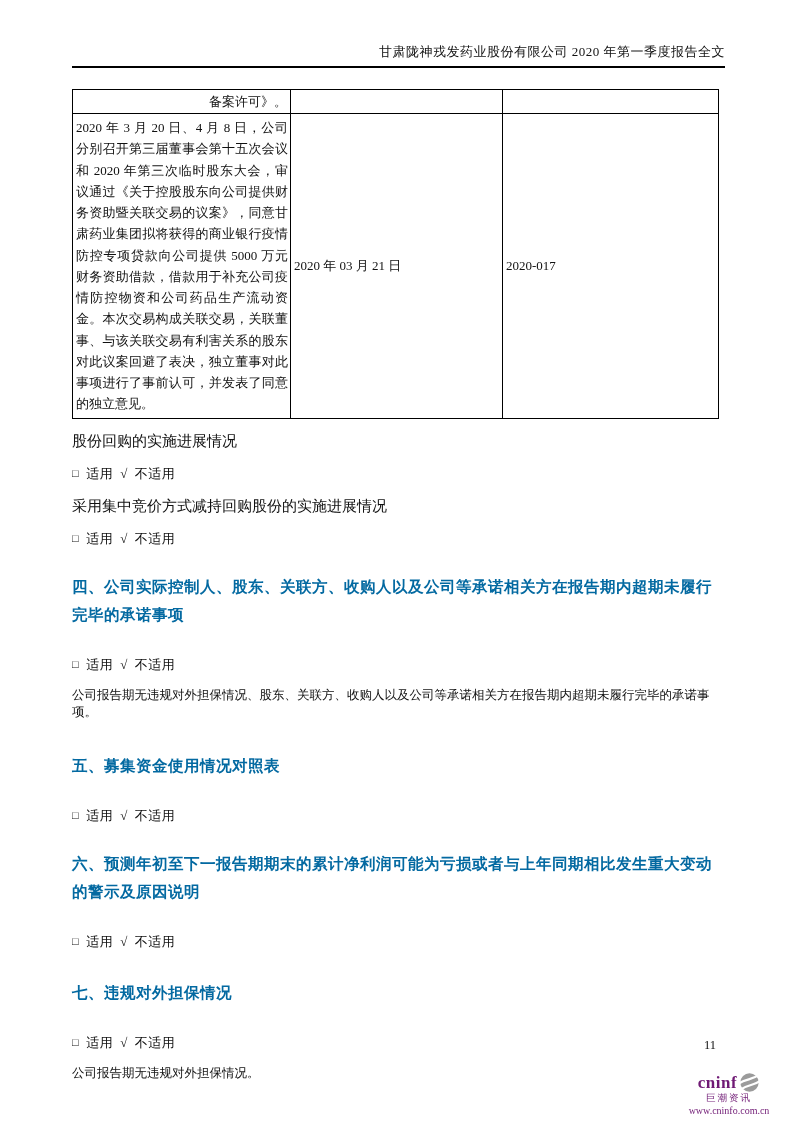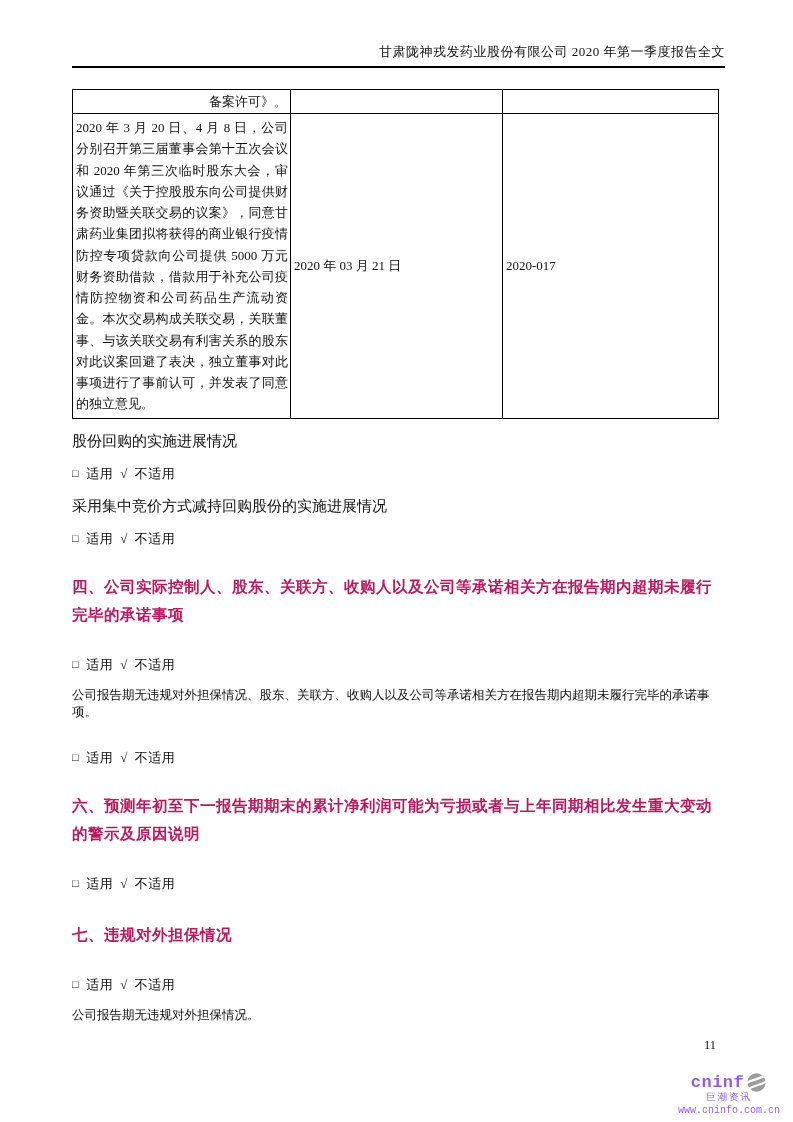--- a/index.html
+++ b/index.html
@@ -75,21 +75,21 @@
   .check-line .lbl { margin-right: 7px; }
   .check-line .check { margin-right: 7px; }
   h2.sec {
     font-family: "Liberation Sans", "DejaVu Sans", sans-serif;
     font-size: 15.5px;
     font-weight: bold;
     line-height: 1.8;
     letter-spacing: 0.5px;
     margin-top: 25px;
     margin-bottom: 14px;
-    color: #be185d;
+    color: #0369a1;
   }
   .note {
     font-size: 12.5px;
     margin-top: 12px;
     margin-bottom: 12px;
     line-height: 1.4;
   }
   .gap-lg { margin-top: 27px; }
   
   .page-number {
@@ -98,22 +98,22 @@
     top: 1038px;
     font-size: 12.5px;
   }
   
   .footer-logo {
     position: absolute;
     right: 4px;
     top: 1072px;
     width: 120px;
     text-align: center;
-    color: #8b5cf6;
-    font-family: Liberation Mono, monospace;
+    color: #701a75;
+    font-family: Liberation Serif, serif;
     line-height: 1.15;
   }
   .footer-logo .logo-row {
     display: flex;
     align-items: center;
     justify-content: center;
     gap: 2px;
   }
   .footer-logo .logo-text {
     font-size: 17px;
@@ -161,20 +161,21 @@
     </p>
 
     <h2 class="sec">四、公司实际控制人、股东、关联方、收购人以及公司等承诺相关方在报告期内超期未履行完毕的承诺事项</h2>
 
     <p class="check-line gap-lg">
       <span class="cb-box">□</span><span class="lbl">适用</span><span class="check">√</span><span class="lbl">不适用</span>
     </p>
 
     <p class="note">公司报告期无违规对外担保情况、股东、关联方、收购人以及公司等承诺相关方在报告期内超期未履行完毕的承诺事项。</p>
 
+    <h2 class="sec" style="margin-top:30px">五、募集资金使用情况对照表</h2>
 
     <p class="check-line gap-lg">
       <span class="cb-box">□</span><span class="lbl">适用</span><span class="check">√</span><span class="lbl">不适用</span>
     </p>
 
     <h2 class="sec">六、预测年初至下一报告期期末的累计净利润可能为亏损或者与上年同期相比发生重大变动的警示及原因说明</h2>
 
     <p class="check-line gap-lg">
       <span class="cb-box">□</span><span class="lbl">适用</span><span class="check">√</span><span class="lbl">不适用</span>
     </p>

